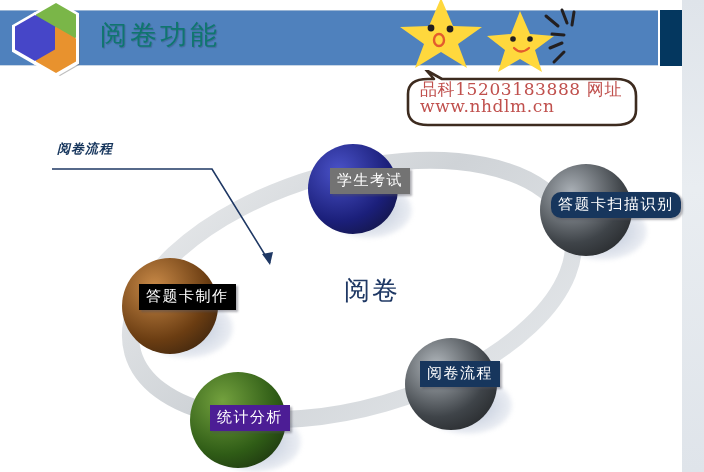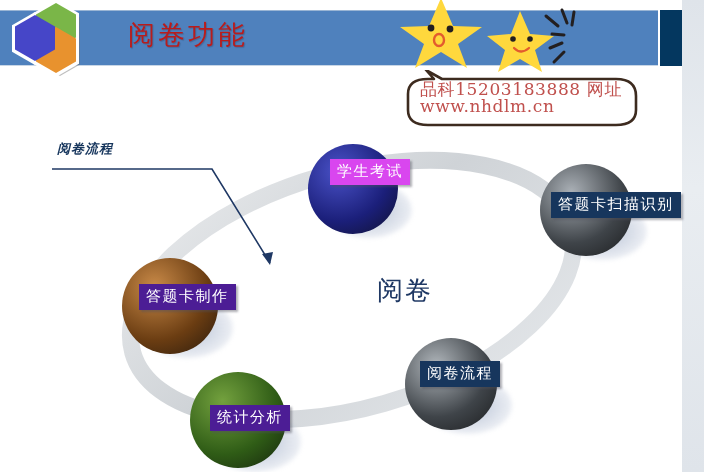--- a/index.html
+++ b/index.html
@@ -55,26 +55,25 @@
     background: #4f81bd;
     border-top: 1px solid #9ab5d4;
     border-bottom: 1px solid #c8d6e6;
     box-sizing: border-box;
   }
   .header-title {
     position: absolute;
     left: 100px;
     top: 17px;
     font-size: 27px;
-    color: #b91c1c;
+    color: #0f766e;
     letter-spacing: 3px;
     font-family: Liberation Serif, serif;
     white-space: nowrap;
     text-shadow: 1px 1px 1px rgba(0,0,0,0.18);
-    margin-left: 28px;
   }
 
   
   .hex-cluster {
     position: absolute;
     left: 8px;
     top: 0px;
     width: 86px;
     height: 76px;
   }
@@ -156,21 +155,20 @@
   
   .center-word {
     position: absolute;
     left: 344px;
     top: 273px;
     font-size: 26px;
     color: #1f3864;
     font-family: "DejaVu Serif", "Liberation Serif", serif;
     letter-spacing: 2px;
     white-space: nowrap;
-    margin-left: 33px;
   }
 
   
   .node { position: absolute; }
   .sphere {
     position: absolute;
     border-radius: 50%;
   }
   .sphere-shadow {
     position: absolute;
@@ -281,31 +279,31 @@
     <polyline points="2,14 162,14 220,108" fill="none" stroke="#1f3864" stroke-width="1.6"></polyline>
     <polygon points="220,110 212,99 223,97" fill="#1f3864"></polygon>
   </svg>
 
   <div class="center-word">阅卷</div>
 
   <div id="nodes-layer">
       <div class="node">
         <div class="sphere-shadow" style="left: 326px; top: 181.8px; width: 86.4px; height: 55.8px;"></div>
         <div class="sphere" style="left: 308px; top: 144px; width: 90px; height: 90px; background: radial-gradient(circle at 34% 30%, rgb(74, 82, 200) 0%, rgb(27, 31, 122) 58%, rgb(10, 10, 10) 118%);"></div>
-        <div class="node-label" style="left: 330px; top: 159px; background: #d946ef;">学生考试</div>
+        <div class="node-label" style="left: 330px; top: 168px; background: #737373;">学生考试</div>
       </div>
       <div class="node">
         <div class="sphere-shadow" style="left: 558.4px; top: 202.64px; width: 88.32px; height: 57.04px;"></div>
         <div class="sphere" style="left: 540px; top: 164px; width: 92px; height: 92px; background: radial-gradient(circle at 34% 30%, rgb(170, 176, 182) 0%, rgb(63, 68, 73) 58%, rgb(10, 10, 10) 118%);"></div>
-        <div class="node-label" style="left: 551px; top: 192px; background: rgb(23, 54, 93);">答题卡扫描识别</div>
+        <div class="node-label" style="left: 551px; top: 192px; background: rgb(23, 54, 93); border-radius: 10px;">答题卡扫描识别</div>
       </div>
       <div class="node">
         <div class="sphere-shadow" style="left: 141.2px; top: 298.32px; width: 92.16px; height: 59.52px;"></div>
         <div class="sphere" style="left: 122px; top: 258px; width: 96px; height: 96px; background: radial-gradient(circle at 34% 30%, rgb(201, 138, 72) 0%, rgb(107, 61, 18) 58%, rgb(10, 10, 10) 118%);"></div>
-        <div class="node-label" style="left: 139px; top: 284px; background: #4c1d95;">答题卡制作</div>
+        <div class="node-label" style="left: 139px; top: 284px; background: #000000;">答题卡制作</div>
       </div>
       <div class="node">
         <div class="sphere-shadow" style="left: 423.4px; top: 376.64px; width: 88.32px; height: 57.04px;"></div>
         <div class="sphere" style="left: 405px; top: 338px; width: 92px; height: 92px; background: radial-gradient(circle at 34% 30%, rgb(176, 182, 187) 0%, rgb(63, 68, 73) 58%, rgb(10, 10, 10) 118%);"></div>
         <div class="node-label" style="left: 420px; top: 361px; background: rgb(23, 54, 93);">阅卷流程</div>
       </div>
       <div class="node">
         <div class="sphere-shadow" style="left: 209.2px; top: 412.32px; width: 92.16px; height: 59.52px;"></div>
         <div class="sphere" style="left: 190px; top: 372px; width: 96px; height: 96px; background: radial-gradient(circle at 34% 30%, rgb(115, 161, 62) 0%, rgb(47, 92, 22) 58%, rgb(10, 10, 10) 118%);"></div>
         <div class="node-label" style="left: 210px; top: 405px; background: #4c1d95;">统计分析</div>

